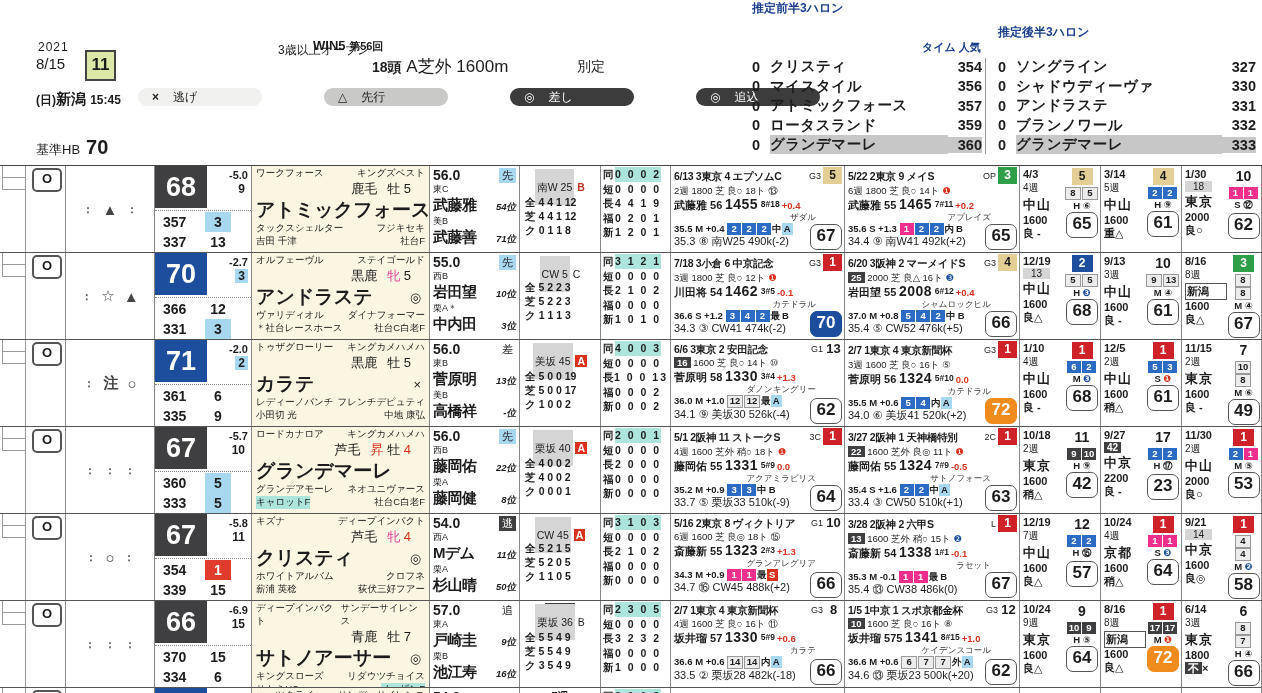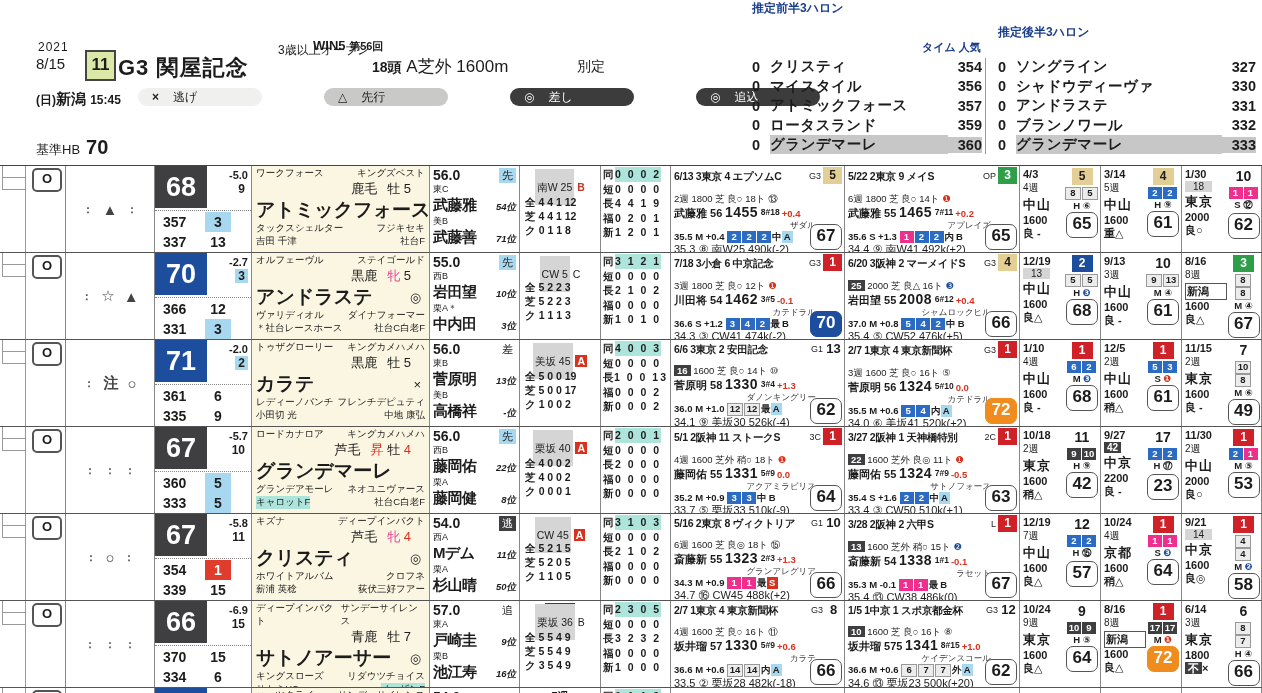--- a/index.html
+++ b/index.html
@@ -102,21 +102,21 @@
   .race{padding:1px 2px 0 3px;font-size:9.5px;line-height:12px;}
   .rl1{display:flex;align-items:center;white-space:nowrap;}
   .rhead{font-weight:bold;font-size:10.5px;flex:1;letter-spacing:-.3px;}
   .rgrade{font-size:9px;margin-right:2px;}
   .fin{display:inline-block;min-width:15px;height:15px;text-align:center;font-weight:bold;font-size:11px;line-height:15px;padding:0 1px;}
   .f-red{background:#cf2128;color:#fff;width:17px;height:17px;line-height:17px;font-size:12px;}
   .f-tan{background:#e3cf96;width:17px;height:17px;line-height:17px;font-size:12px;}
   .f-green{background:#2f9e48;color:#fff;width:17px;height:17px;line-height:17px;font-size:12px;}
   .f-blue{background:#1d4e9e;color:#fff;width:17px;height:17px;line-height:17px;font-size:12px;}
   .f-plain{font-size:13px;}
-  .rl2{white-space:nowrap;margin-top:9px;}
+  .rl2{white-space:nowrap;margin-top:1px;}
   .g-red{color:#d8321e;}
   .g-blue{color:#1d4e9e;}
   .g-n{color:#1c1c1c;}
   .rl3{white-space:nowrap;margin-top:1px;}
   .rl3 .rj{font-weight:bold;font-size:11px;}
   .rt2{font-size:14px;font-weight:bold;letter-spacing:.5px;}
   .rsup{font-size:8.5px;font-weight:bold;vertical-align:top;}
   .rmg{color:#d8321e;font-weight:bold;font-size:9.5px;margin-left:2px;}
   .rriv{text-align:right;font-size:8.5px;color:#333;padding-right:26px;margin-top:-1px;white-space:nowrap;}
   .rl4{white-space:nowrap;font-weight:bold;}
@@ -154,21 +154,20 @@
 </style>
 </head>
 <body>
 
 <div class="sheet">
   <div class="hdr">
     <span class="abs h-year">2021</span>
     <span class="abs h-date">8/15</span>
     <span class="abs h-win5"><span>WIN5</span> <i>第56回</i></span>
     <span class="abs h-raceno">11</span>
-    <span class="abs h-title">G3 関屋記念</span>
     <span class="abs h-class">3歳以上オープン</span>
     <span class="abs h-course"><b>18頭</b> <span>A芝外 1600m</span></span>
     <span class="abs h-weight">別定</span>
     <span class="abs h-place"><i>(日)</i><span>新潟</span> <i>15:45</i></span>
     <div class="abs legend">
         <span class="pill pill-light">
           <b>×</b>
           <span>逃げ</span>
         </span>
         <span class="pill pill-gray">

